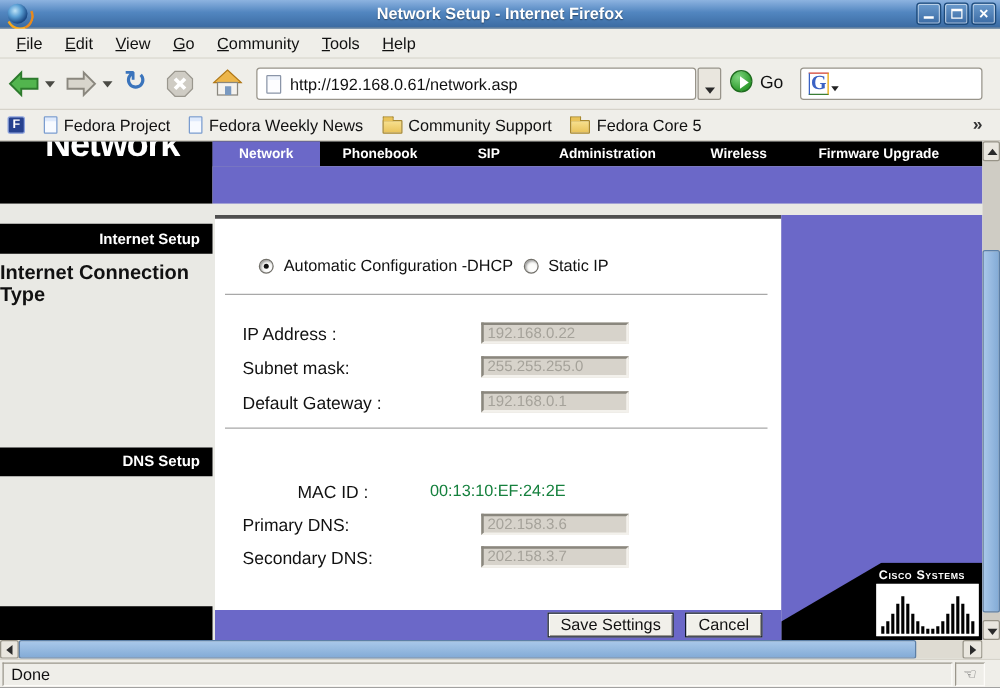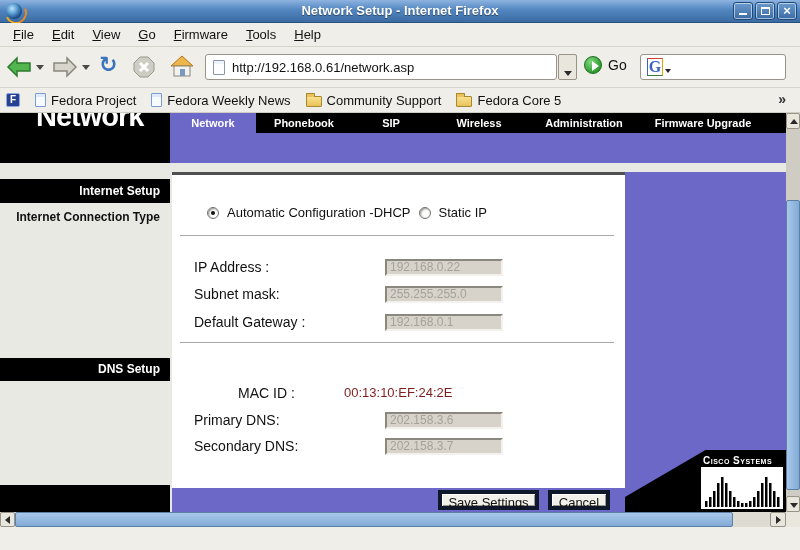--- a/index.html
+++ b/index.html
@@ -80,39 +80,39 @@
     font-size:29px; font-weight:bold; letter-spacing:-1px; white-space:nowrap; }
   .tabbar { position:absolute; left:170px; top:0; width:616px; height:20px; background:#000; display:flex; }
   .tab { color:#fff; font-size:11px; font-weight:bold; text-align:center; line-height:20px; white-space:nowrap; }
   .tab.active { background:#6b68c8; }
   .purple-band { position:absolute; left:170px; top:20px; width:616px; height:30px; background:#6b68c8; }
   .gray-strip { position:absolute; left:0; top:50px; width:786px; height:9px; background:#e9e9e4; }
   .body { position:absolute; left:0; top:59px; width:786px; height:340px; }
   .sidebar { position:absolute; left:0; top:0; width:170px; height:340px; background:#e9e9e4; }
   .side-bar-black { position:absolute; left:0; width:170px; background:#000; color:#fff;
     font-size:12px; font-weight:bold; text-align:right; padding-right:10px; }
-  .side-label { position:absolute; left:0; width:170px; color:#111; font-size:12px; font-weight:bold;
-    text-align:right; padding-right:10px; }
+  .side-label { position:absolute; left:0; width:170px; color:#111; font-size:16px; font-weight:bold;
+    padding-right:10px; }
   .side-footer { position:absolute; left:0; top:313px; width:170px; height:27px; background:#000; }
   .main { position:absolute; left:172px; top:0; width:453px; height:316px; background:#fff;
     border-top:3px solid #4f4f4f; }
   .radio-row { position:absolute; left:35px; top:30px; display:flex; align-items:center; gap:8px;
     font-size:13px; color:#111; }
   .radio { position:relative; width:12px; height:12px; border-radius:50%; background:#fdfdfb;
     border:1px solid #72706a; box-shadow:inset 1px 1px 2px rgba(0,0,0,.4), inset -1px -1px 1px #fff; }
   .radio.sel::after { content:""; position:absolute; left:3px; top:3px; width:4px; height:4px;
     border-radius:50%; background:#111; }
   .sep { position:absolute; left:8px; width:434px; height:1px; background:#a8a8a8; }
   .frow { position:absolute; left:22px; font-size:14px; color:#111; }
   .fval { position:absolute; left:172px;padding-left:41px; }
   .fval input { width:118px; height:17px; background:#d7d3cb; color:#a5a29a; font-size:12px;
     font-family:inherit; padding:0 3px; border:2px solid; border-color:#8a877e #f3f1ec #f3f1ec #8a877e; }
-  .mac-val { position:absolute; left:172px; font-size:13px; color:#7f1d1d; }
+  .mac-val { position:absolute; left:172px; font-size:13px; color:#15803d; }
   .purple-footer { position:absolute; left:172px; top:316px; width:453px; height:24px; background:#6b68c8; }
-  .pbtn { position:absolute; top:2px; height:20px; background:#f1f0ea; border:4px solid #0f172a;
+  .pbtn { position:absolute; top:2px; height:20px; background:#f1f0ea; border:1px solid #0f172a;
     box-shadow:inset 1px 1px 0 #fff, inset -1px -1px 0 #9a9890; font-size:13px; color:#111;
     font-family:inherit; text-align:center; line-height:18px; }
   .purple-col { position:absolute; left:625px; top:0; width:161px; height:340px; background:#6b68c8; overflow:hidden; }
   .cisco-black { position:absolute; left:0; bottom:0; width:161px; height:62px; background:#000;
     clip-path:polygon(0 100%, 0 76%, 50% 0, 100% 0, 100% 100%); }
   .cisco-name { position:absolute; left:78px; top:5px; color:#fff; font-size:10px; font-weight:bold;
     font-variant:small-caps; letter-spacing:.5px; white-space:nowrap; }
   .cisco-bars { position:absolute; left:76px; top:17px; }
   
   .vscroll { position:absolute; right:0; top:113px; width:14px; height:399px; background:#cfccc4; }
@@ -160,21 +160,21 @@
           <span class="glyph-close">×</span>
         </div>
     </div>
   </div>
 
   <div class="menubar">
     <span class="menu-item">File</span>
     <span class="menu-item">Edit</span>
     <span class="menu-item">View</span>
     <span class="menu-item">Go</span>
-    <span class="menu-item">Firmware</span>
+    <span class="menu-item">Community</span>
     <span class="menu-item">Tools</span>
     <span class="menu-item">Help</span>
   </div>
 
   <div class="toolbar">
     <span class="tb" style="left:6px;top:9px;">
       <svg width="26" height="22" viewBox="0 0 26 22">
         <path d="M11 2 L11 7 L24 7 L24 15 L11 15 L11 20 L2 11 Z" fill="#52b54e" stroke="#2c7a2c" stroke-width="1.5"></path>
       </svg>
     </span>
@@ -239,22 +239,22 @@
   </div>
 
   <div class="page">
     <div class="hdr-black">
       <span class="big">Network</span>
     </div>
     <div class="tabbar">
       <span class="tab active" style="width:86px;">Network</span>
       <span class="tab" style="width:96px;">Phonebook</span>
       <span class="tab" style="width:78px;">SIP</span>
+      <span class="tab" style="width:112px;">Administration</span>
       <span class="tab" style="width:98px;">Wireless</span>
-      <span class="tab" style="width:112px;">Administration</span>
       <span class="tab" style="width:126px;">Firmware Upgrade</span>
     </div>
     <div class="purple-band"></div>
     <div class="gray-strip"></div>
 
     <div class="body">
 
       <div class="sidebar">
         <div class="side-bar-black" style="top:7px;height:24px;line-height:24px;">Internet Setup</div>
         <div class="side-label" style="top:38px;">Internet Connection Type</div>
@@ -343,14 +343,18 @@
     <div class="sbtn" style="left:0;top:0;width:15px;height:15px;">
         <span class="tri-left"></span>
       </div>
     <div class="thumb-h"></div>
     <div class="sbtn" style="left:770px;top:0;width:16px;height:15px;">
         <span class="tri-right"></span>
       </div>
   </div>
   <div class="corner"></div>
 
+  <div class="statusbar">
+    <div class="status-field">Done</div>
+    <div class="status-icon-box"><span>☜</span></div>
+  </div>
 
 </div>
 
 </body></html>

